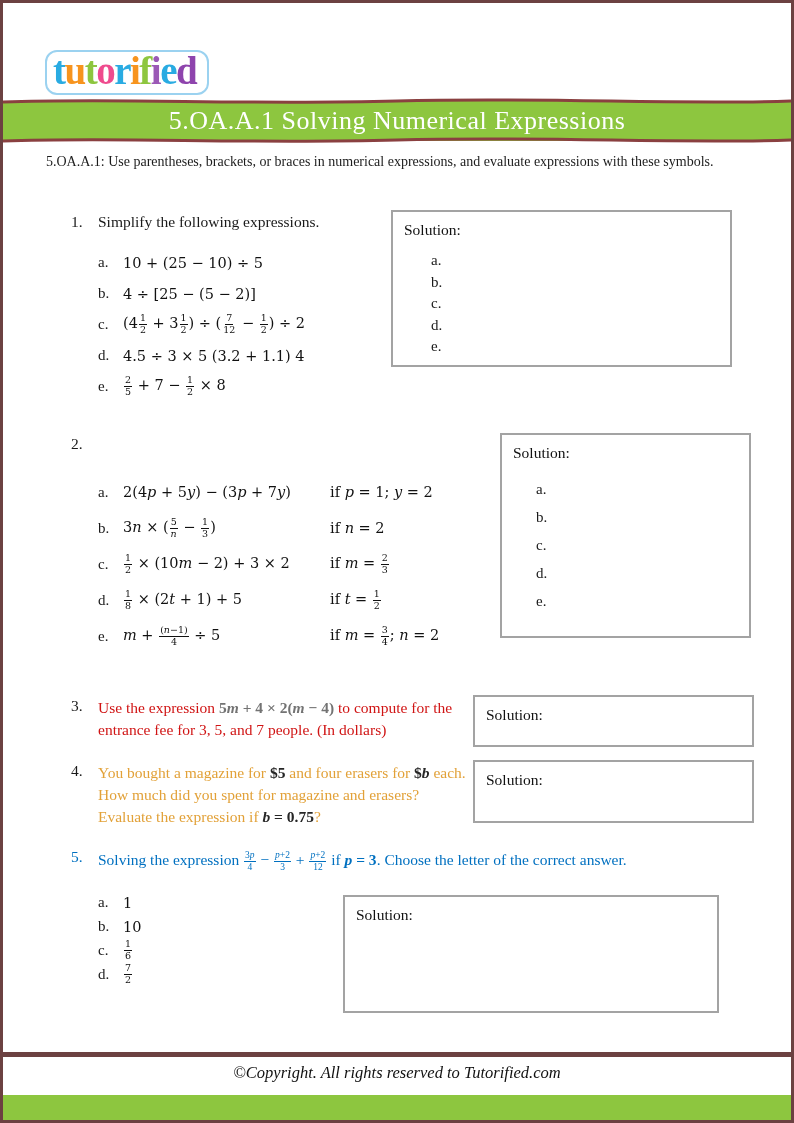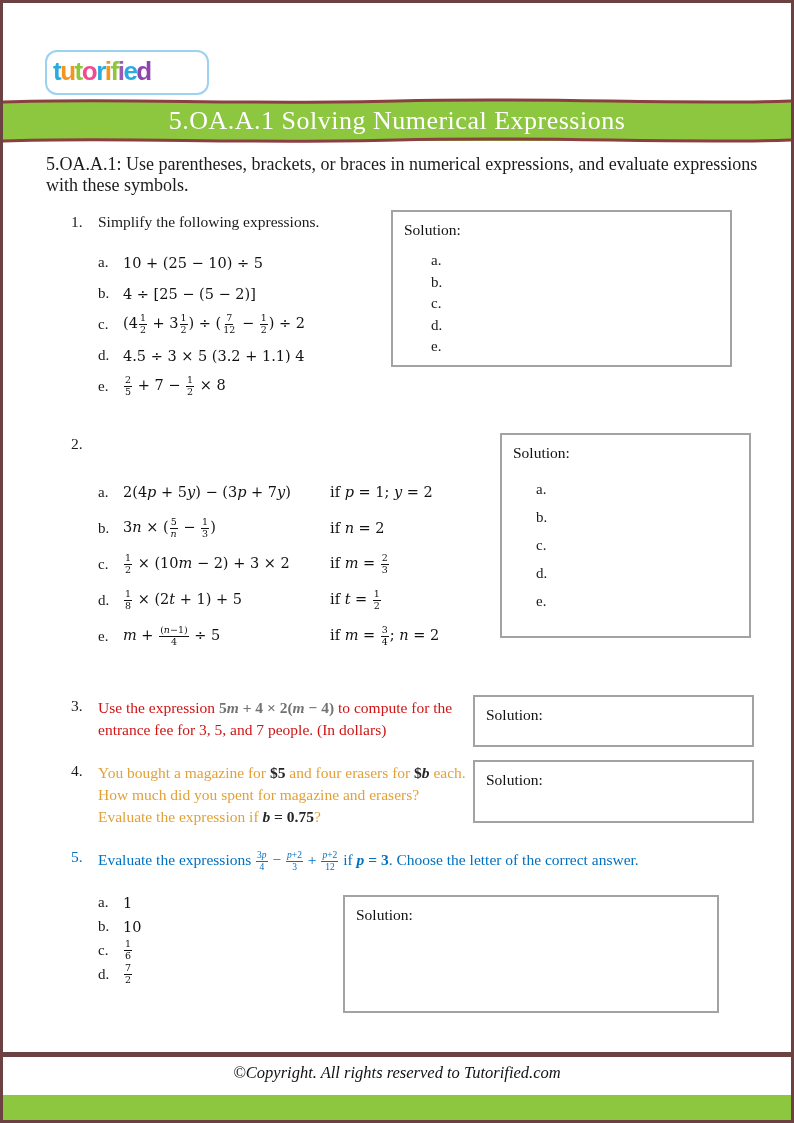--- a/index.html
+++ b/index.html
@@ -2,30 +2,30 @@
 <html><head>
 <meta charset="utf-8">
 <title>5.OA.A.1 Solving Numerical Expressions</title>
 <style>
   html,body{margin:0;padding:0;background:#fff;}
   .page{position:relative;width:794px;height:1123px;box-sizing:border-box;border:3px solid #6c4141;
         background:#fff;font-family:"Liberation Serif",serif;color:#1a1a1a;overflow:hidden;}
 
   
   .logo-frame{position:absolute;left:42px;top:47px;width:160px;height:41px;border:2px solid #9bd2f0;border-radius:12px;}
-  .logo{position:absolute;left:50px;top:51px;font-family:Liberation Sans, sans-serif;font-weight:bold;
-        font-size:26px;letter-spacing:-1.5px;line-height:34px;}
+  .logo{position:absolute;left:50px;top:51px;font-family:Liberation Serif, serif;font-weight:bold;
+        font-size:39px;letter-spacing:-1.5px;line-height:34px;}
 
   
   .banner{position:absolute;left:0;top:94px;width:788px;height:48px;}
   .banner-svg{position:absolute;left:0;top:0;width:100%;height:100%;}
   .banner-title{position:absolute;left:0;top:0;right:0;bottom:0;display:flex;align-items:center;justify-content:center;
         color:#ffffff;font-family:Liberation Serif, serif;font-size:26px;letter-spacing:.5px;}
 
-  .standard{position:absolute;left:43px;top:151px;width:715px;font-size:18px;color:#1c1c1c;}
+  .standard{position:absolute;left:43px;top:151px;width:715px;font-size:14px;color:#1c1c1c;}
 
   
   .q{position:absolute;font-size:15.5px;}
   .q-head{display:flex;align-items:flex-start;}
   .q-num{flex:0 0 27px;width:27px;}
   .q-num-blue{color:#0070c0;}
   .q-prompt{flex:1;}
   .q-text{margin:0;}
   .items{margin-left:27px;}
   .item{display:flex;align-items:center;}
@@ -228,21 +228,21 @@
     </div>
   </div>
 
   <div class="solution-box" style="left:470px;top:757px;width:281px;height:63px;">
     <div class="sol-title">Solution:</div>
   </div>
 
   <div class="q" style="left:68px;top:845px;width:690px;">
     <div class="q-head">
       <span class="q-num q-num-blue">5.</span>
-      <p class="q-text q5-text"><span>Evaluate the expressions </span><span><span class="frac">
+      <p class="q-text q5-text"><span>Solving the expression </span><span><span class="frac">
               <span class="num">3<i>p</i></span>
               <span class="den">4</span>
             </span> − <span class="frac">
               <span class="num"><i>p</i>+2</span>
               <span class="den">3</span>
             </span> + <span class="frac">
               <span class="num"><i>p</i>+2</span>
               <span class="den">12</span>
             </span></span><span> if </span><span style="font-weight: bold;"><i>p</i> = 3</span><span>. Choose the letter of the correct answer.</span></p>
     </div>

